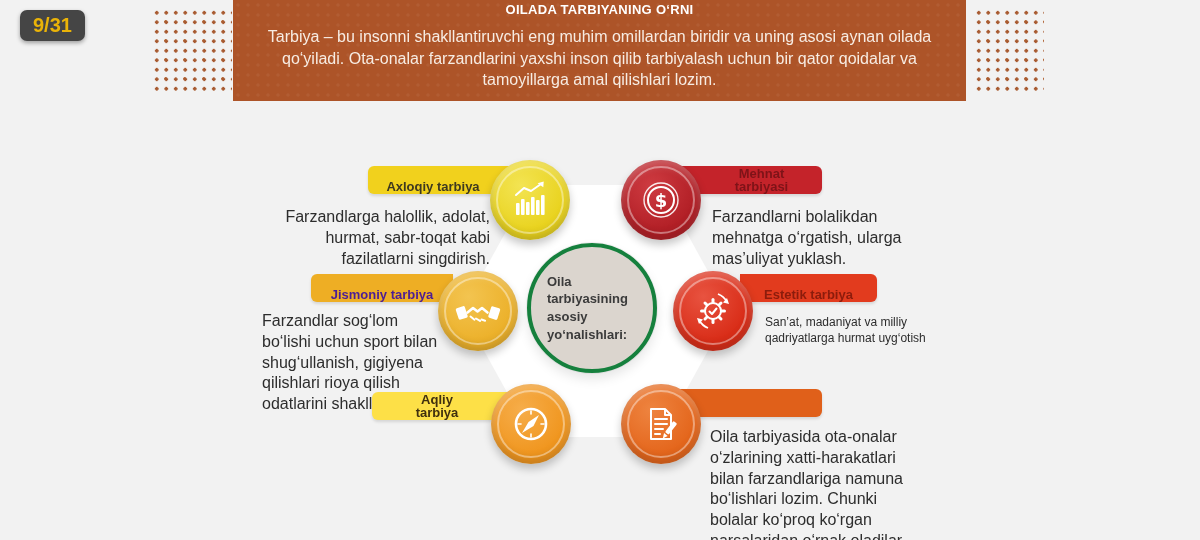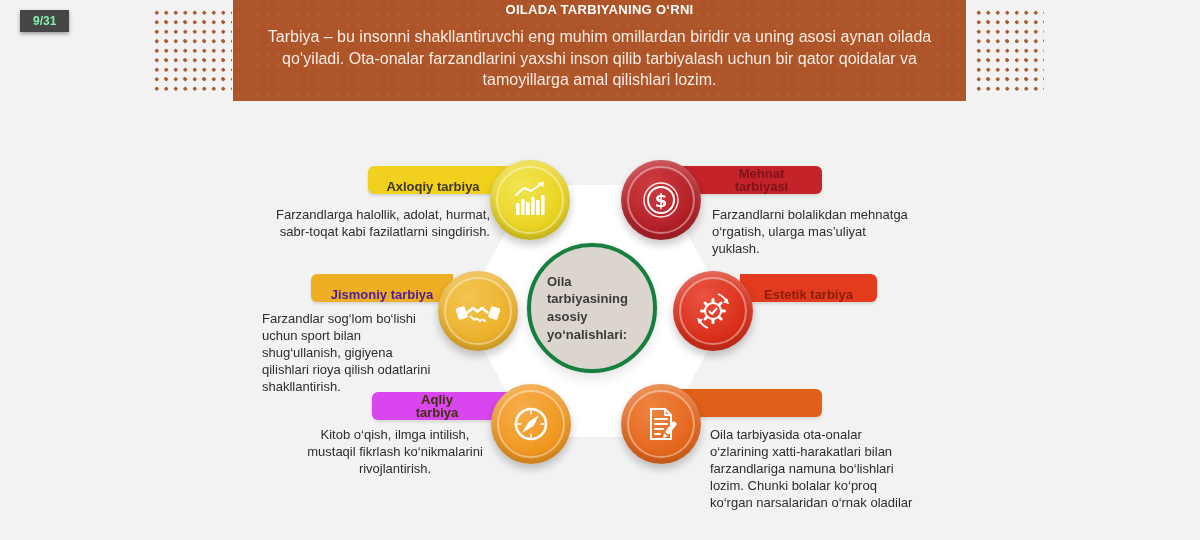--- a/index.html
+++ b/index.html
@@ -4,22 +4,22 @@
 <style>
   html,body { margin:0; padding:0; }
   .stage {
     position:relative; width:1200px; height:540px;
     background:#f2f2f2; overflow:hidden;
     font-family:"Liberation Sans", sans-serif;
   }
   
   .badge {
     position:absolute; left:20px; top:10px; z-index:6;
-    background:#454545; color:#86efac; font-weight:bold; font-size:12px;
-    padding:4px 13px; border-radius:0; box-shadow:0 2px 4px rgba(0,0,0,.35);
+    background:#454545; color:#eab308; font-weight:bold; font-size:20px;
+    padding:4px 13px; border-radius:7px; box-shadow:0 2px 4px rgba(0,0,0,.35);
   }
   
   .dots {
     position:absolute; z-index:1;
     background-image:
       radial-gradient(#a85a30 1.6px, transparent 1.9px),
       radial-gradient(#c07948 1.2px, transparent 1.5px);
     background-size:9.5px 9.5px, 19px 19px;
     background-position:0 0, 4px 4px;
   }
@@ -58,21 +58,21 @@
     display:flex; align-items:flex-end; justify-content:center;
     font-weight:bold; font-size:13px;
     box-shadow:0 2px 3px rgba(0,0,0,.12);
   }
   .bar span { display:block; text-align:center; line-height:1.05; }
   .bar-tl { left:368px; top:166px; width:170px; border-radius:6px 0 0 6px; background:#f1d11d; color:#3e3920; padding-right:40px; box-sizing:border-box; }
   .bar-tr { left:655px; top:166px; width:167px; border-radius:0 6px 6px 0; background:#c4232a; color:#7e1318; padding-left:46px;  box-sizing:border-box; }
   .bar-tr span { width:84px;margin-top:10px; }
   .bar-ml { left:311px; top:274px; width:142px; border-radius:6px 0 0 6px; background:#eeae24; color:#4c1d95; }
   .bar-mr { left:740px; top:274px; width:137px; border-radius:0 6px 6px 0; background:#e23b1e; color:#8c1c0c; }
-  .bar-bl { left:372px; top:392px; width:160px; border-radius:6px 0 0 6px; background:#d946ef; color:#40300e; padding-right:30px; box-sizing:border-box; }
+  .bar-bl { left:372px; top:392px; width:160px; border-radius:6px 0 0 6px; background:#fde047; color:#40300e; padding-right:30px; box-sizing:border-box; }
   .bar-bl span { width:72px; }
   .bar-br { left:655px; top:389px; width:167px; border-radius:0 6px 6px 0; background:#e0601a; }
   
   .coin {
     position:absolute; width:80px; height:80px; border-radius:50%; z-index:3;
     display:flex; align-items:center; justify-content:center;
     box-shadow:0 5px 9px rgba(0,0,0,.22),
                inset 0 -5px 8px rgba(0,0,0,.18),
                inset 0 5px 8px rgba(255,255,255,.28);
   }
@@ -81,21 +81,21 @@
     border:2px solid rgba(255,255,255,.40);
   }
   .coin svg { position:relative; z-index:1; }
   .coin-tl { left:490px; top:160px; background:radial-gradient(circle at 38% 32%, #f3e453, #e9d31f 62%); }
   .coin-tr { left:621px; top:160px; background:radial-gradient(circle at 38% 32%, #ce3b41, #b21f26 62%); }
   .coin-ml { left:438px; top:271px; background:radial-gradient(circle at 38% 32%, #f3c450, #ecb12b 62%); }
   .coin-mr { left:673px; top:271px; background:radial-gradient(circle at 38% 32%, #e85340, #d92d18 62%); }
   .coin-bl { left:491px; top:384px; background:radial-gradient(circle at 38% 32%, #f6ad4a, #f0961f 62%); }
   .coin-br { left:621px; top:384px; background:radial-gradient(circle at 38% 32%, #ee8440, #e4661c 62%); }
   
-  .desc { position:absolute; z-index:2; font-size:13px; line-height:1.3; color:#2d2d2d; }
+  .desc { position:absolute; z-index:2; font-size:16px; line-height:1.3; color:#2d2d2d; }
   .desc-tl { left:270px; top:207px; width:220px; text-align:right; }
   .desc-tr { left:712px; top:207px; width:205px; text-align:left; }
   .desc-ml { left:262px; top:311px; width:180px; text-align:left; }
   .desc-mr { left:765px; top:315px; width:162px; text-align:left; font-size:12px; }
   .desc-bl { left:295px; top:427px; width:200px; text-align:center; }
   .desc-br { left:710px; top:427px; width:208px; text-align:left; }
 </style>
 </head>
 <body>
 
@@ -178,37 +178,37 @@
           <line x1="17" y1="29" x2="15" y2="31"></line>
       </g>
       <circle cx="23" cy="23" r="8" fill="none" stroke="#fff" stroke-width="2"></circle>
       <path d="M19.5 23.5 l2.5 2.5 4.5 -5.5" fill="none" stroke="#fff" stroke-width="2" stroke-linecap="round" stroke-linejoin="round"></path>
       <path d="M37 14 a18 18 0 0 0 -9 -8" fill="none" stroke="#fff" stroke-width="1.8"></path>
       <polygon points="37,10 39,16 33,14.5" fill="#fff"></polygon>
       <path d="M9 32 a18 18 0 0 0 9 8" fill="none" stroke="#fff" stroke-width="1.8"></path>
       <polygon points="9,36 7,30 13,31.5" fill="#fff"></polygon>
     </svg>
   </div>
+  <div class="desc desc-mr">San’at, madaniyat va milliy qadriyatlarga hurmat uyg‘otish</div>
 
   <div class="bar bar-bl">
     <span>Aqliy tarbiya</span>
   </div>
   <div class="coin coin-bl">
     <svg width="46" height="46" viewBox="0 0 46 46">
       <circle cx="23" cy="23" r="15" fill="none" stroke="#fff" stroke-width="2.6"></circle>
       <g stroke="#fff" stroke-width="1.6" stroke-linecap="round">
         <line x1="23" y1="10" x2="23" y2="13"></line>
           <line x1="23" y1="33" x2="23" y2="36"></line>
         <line x1="10" y1="23" x2="13" y2="23"></line>
           <line x1="33" y1="23" x2="36" y2="23"></line>
       </g>
       <polygon points="31,14 25.5,25 14,32 20.5,21" fill="#fff"></polygon>
     </svg>
   </div>
-  <div class="desc desc-bl">Kitob o‘qish, ilmga intilish, mustaqil fikrlash ko‘nikmalarini rivojlantirish.</div>
 
   <div class="bar bar-br">
     <span></span>
   </div>
   <div class="coin coin-br">
     <svg width="46" height="46" viewBox="0 0 46 46">
       <path d="M13 8 h14 l6 6 v24 h-20 z" fill="none" stroke="#fff" stroke-width="2" stroke-linejoin="round"></path>
       <path d="M27 8 v6 h6" fill="none" stroke="#fff" stroke-width="2" stroke-linejoin="round"></path>
       <g stroke="#fff" stroke-width="2" stroke-linecap="round">
         <line x1="17" y1="18" x2="29" y2="18"></line>

